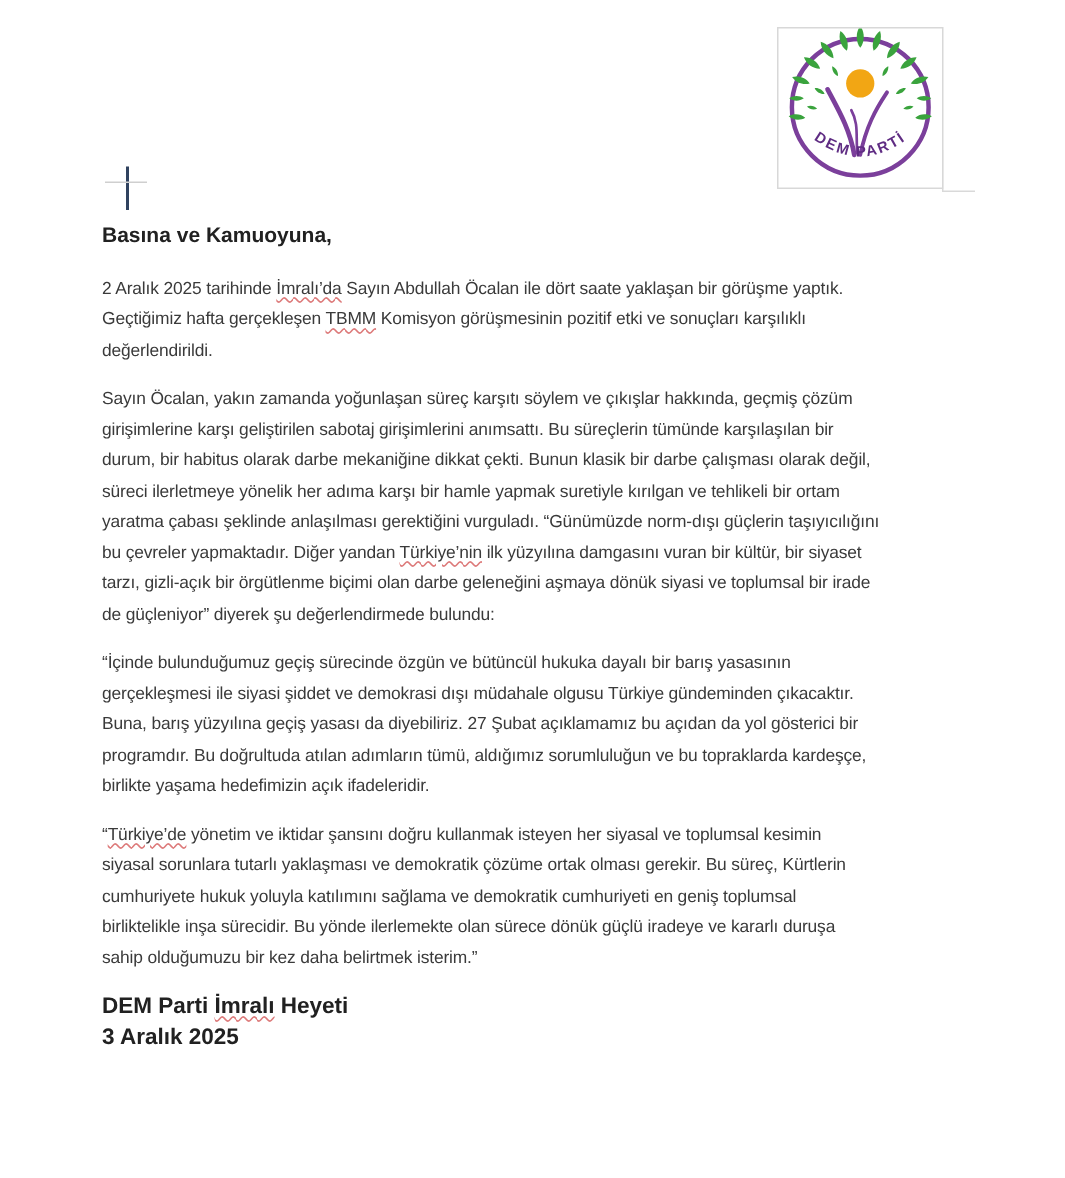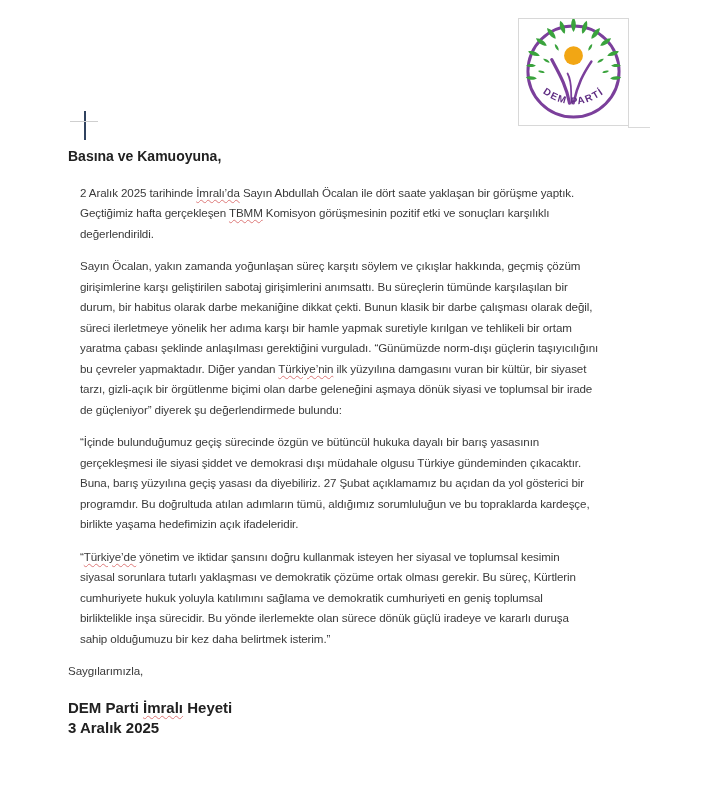--- a/index.html
+++ b/index.html
@@ -39,21 +39,21 @@
   .crop-right-h{position:absolute;left:628px;top:127px;width:22px;height:1px;background:#d9d9d9;}
 
   
   .content{position:absolute;left:68px;top:146px;width:546px;}
   .heading{
     font-size:14px;font-weight:bold;color:var(--bold-text);
     line-height:20.5px;margin:0 0 16px 0;
   }
   .para{
     font-size:11.6px;letter-spacing:-0.1px;line-height:20.5px;
-    margin:0 0 12px 12px;white-space:nowrap;color:var(--body-text);
+    margin:0 0 12px 0;white-space:nowrap;color:var(--body-text);
   }
   .closing{
     font-size:11.6px;letter-spacing:-0.1px;line-height:20.5px;
     margin:0 0 16px 0;white-space:nowrap;color:var(--body-text);
   }
   .signature{
     font-size:15px;font-weight:bold;color:var(--bold-text);
     line-height:20.5px;white-space:nowrap;
   }
   .sq{
@@ -117,18 +117,17 @@
   <div class="content">
     <h1 class="heading">Basına ve Kamuoyuna,</h1>
 
     <div>
         <p class="para">2 Aralık 2025 tarihinde <span class="sq">İmralı’da</span> Sayın Abdullah Öcalan ile dört saate yaklaşan bir görüşme yaptık.<br>Geçtiğimiz hafta gerçekleşen <span class="sq">TBMM</span> Komisyon görüşmesinin pozitif etki ve sonuçları karşılıklı<br>değerlendirildi.</p>
         <p class="para">Sayın Öcalan, yakın zamanda yoğunlaşan süreç karşıtı söylem ve çıkışlar hakkında, geçmiş çözüm<br>girişimlerine karşı geliştirilen sabotaj girişimlerini anımsattı. Bu süreçlerin tümünde karşılaşılan bir<br>durum, bir habitus olarak darbe mekaniğine dikkat çekti. Bunun klasik bir darbe çalışması olarak değil,<br>süreci ilerletmeye yönelik her adıma karşı bir hamle yapmak suretiyle kırılgan ve tehlikeli bir ortam<br>yaratma çabası şeklinde anlaşılması gerektiğini vurguladı. “Günümüzde norm-dışı güçlerin taşıyıcılığını<br>bu çevreler yapmaktadır. Diğer yandan <span class="sq">Türkiye’nin</span> ilk yüzyılına damgasını vuran bir kültür, bir siyaset<br>tarzı, gizli-açık bir örgütlenme biçimi olan darbe geleneğini aşmaya dönük siyasi ve toplumsal bir irade<br>de güçleniyor” diyerek şu değerlendirmede bulundu:</p>
         <p class="para">“İçinde bulunduğumuz geçiş sürecinde özgün ve bütüncül hukuka dayalı bir barış yasasının<br>gerçekleşmesi ile siyasi şiddet ve demokrasi dışı müdahale olgusu Türkiye gündeminden çıkacaktır.<br>Buna, barış yüzyılına geçiş yasası da diyebiliriz. 27 Şubat açıklamamız bu açıdan da yol gösterici bir<br>programdır. Bu doğrultuda atılan adımların tümü, aldığımız sorumluluğun ve bu topraklarda kardeşçe,<br>birlikte yaşama hedefimizin açık ifadeleridir.</p>
         <p class="para">“<span class="sq">Türkiye’de</span> yönetim ve iktidar şansını doğru kullanmak isteyen her siyasal ve toplumsal kesimin<br>siyasal sorunlara tutarlı yaklaşması ve demokratik çözüme ortak olması gerekir. Bu süreç, Kürtlerin<br>cumhuriyete hukuk yoluyla katılımını sağlama ve demokratik cumhuriyeti en geniş toplumsal<br>birliktelikle inşa sürecidir. Bu yönde ilerlemekte olan sürece dönük güçlü iradeye ve kararlı duruşa<br>sahip olduğumuzu bir kez daha belirtmek isterim.”</p>
       </div>
 
-    <p class="closing">Saygılarımızla,</p>
 
     <p class="signature">DEM Parti <span class="sq">İmralı</span> Heyeti<br>3 Aralık 2025</p>
   </div>
 
 </div>
 
 </body></html>

